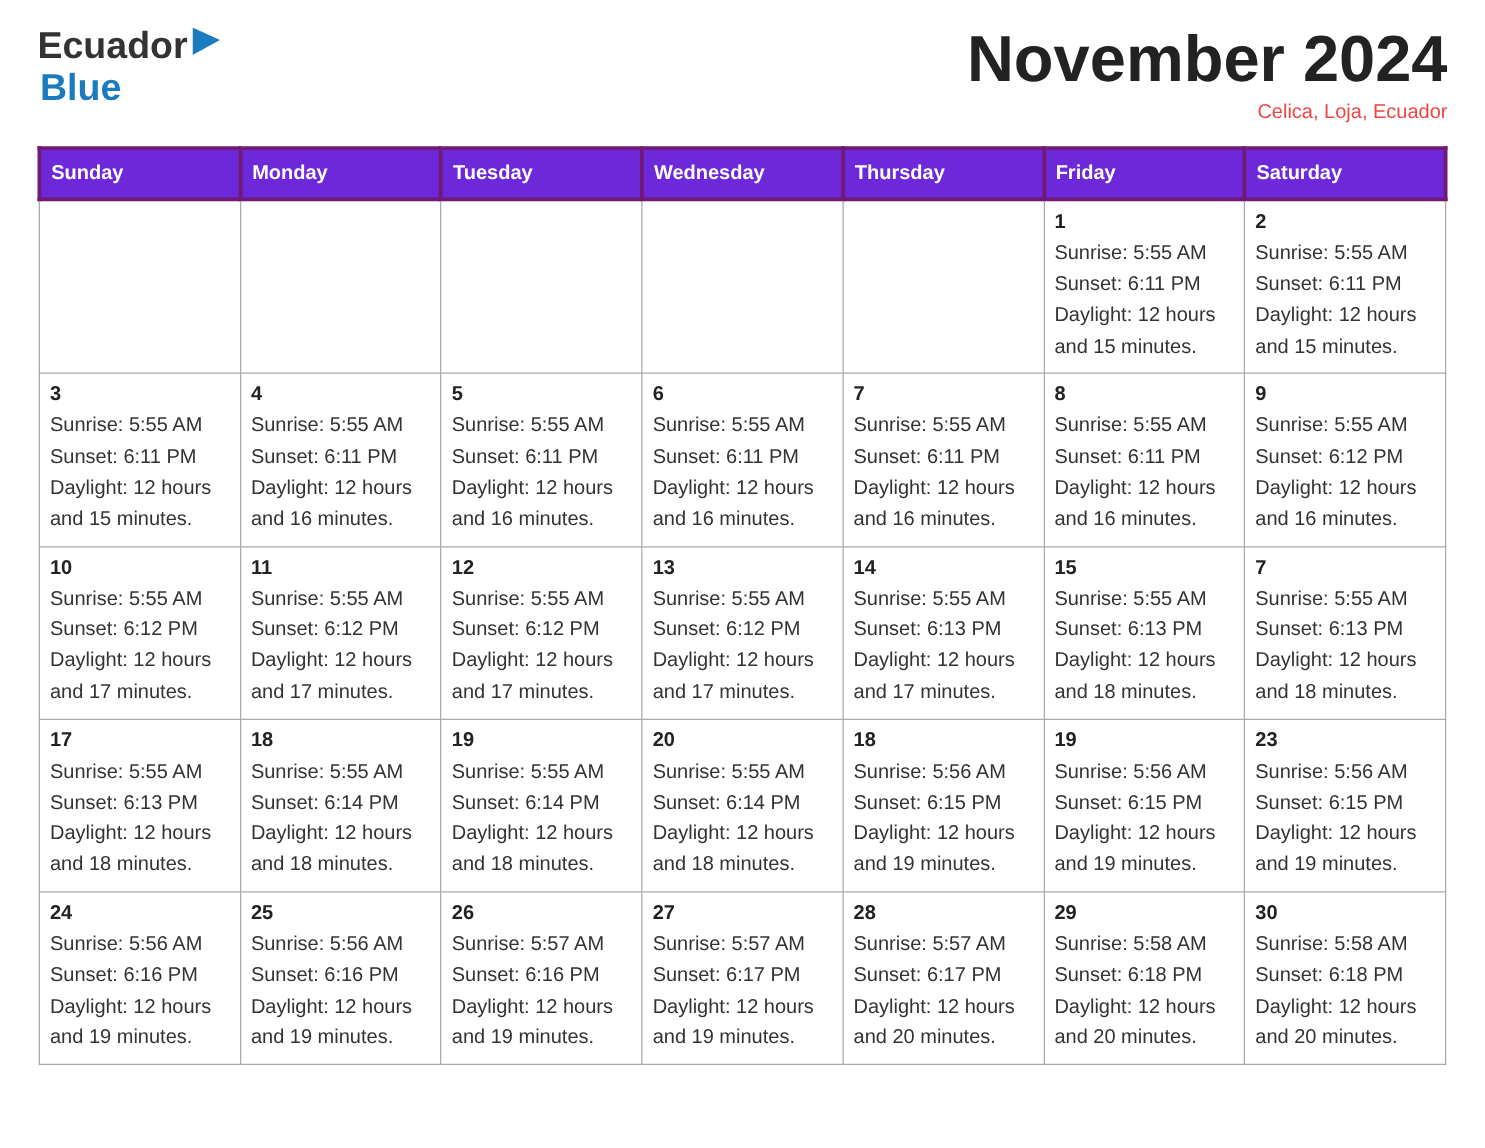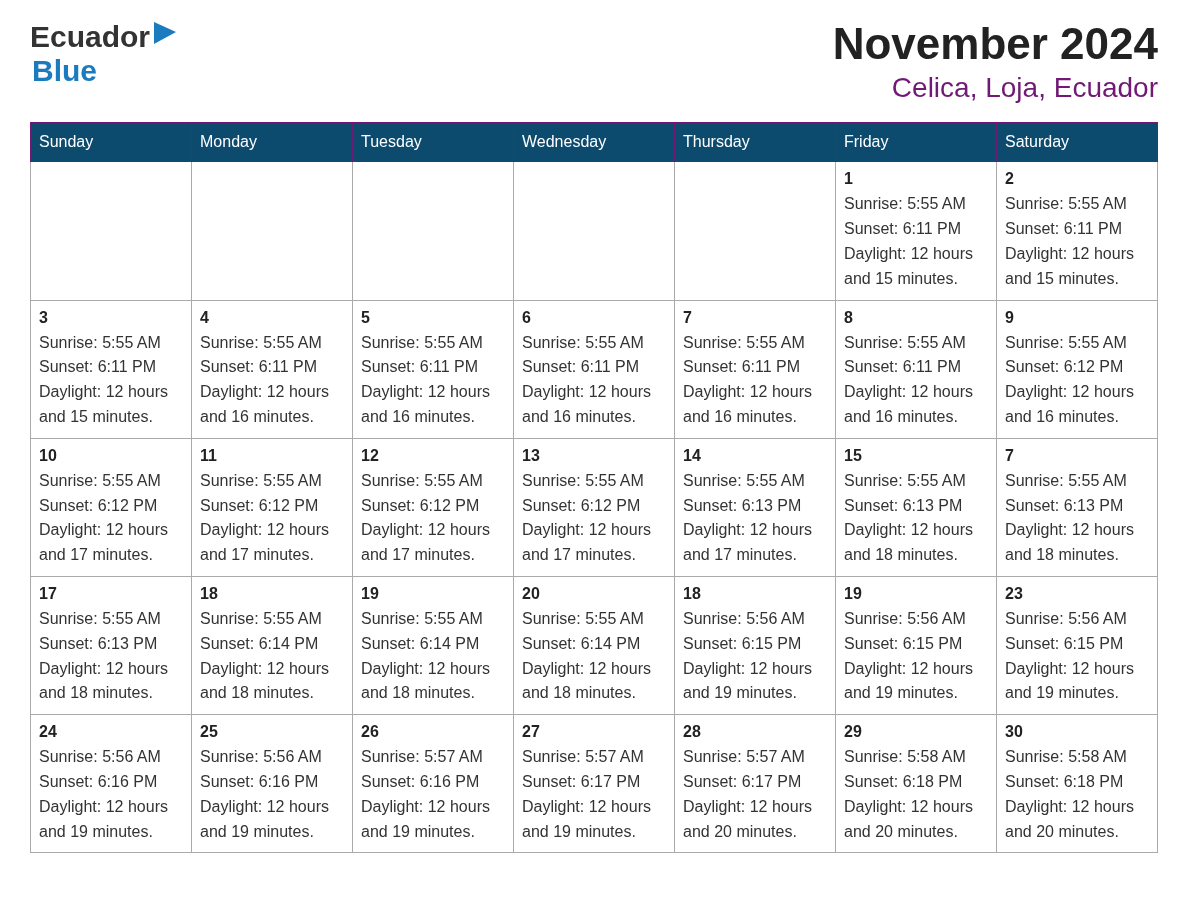--- a/index.html
+++ b/index.html
@@ -13,43 +13,43 @@
     .header {
       display: flex;
       justify-content: space-between;
       align-items: flex-start;
       margin-bottom: 18px;
     }
     .title-section {
       text-align: right;
     }
     .month-title {
-      font-size: 44px;
+      font-size: 52px;
       font-weight: bold;
       color: #222;
       line-height: 1.1;
     }
     .location-title {
-      font-size: 28px;
-      color: #701a75;
+      font-size: 16px;
+      color: #ef4444;
       margin-top: 4px;
     }
     .calendar-table {
       width: 100%;
       border-collapse: collapse;
       table-layout: fixed;
     }
     .calendar-table th {
-      background-color: #0c4a6e;
+      background-color: #6d28d9;
       color: #fff;
       font-size: 16px;
-      font-weight: normal;
+      font-weight: bold;
       padding: 10px 8px;
       text-align: left;
-      border: 1px solid #701a75;
+      border: 3px solid #701a75;
     }
     .calendar-table td {
       border: 1px solid #aaa;
       vertical-align: top;
       padding: 8px 8px 8px 8px;
       height: 120px;
       font-size: 12.5px;
       color: #333;
       background: #fff;
     }

